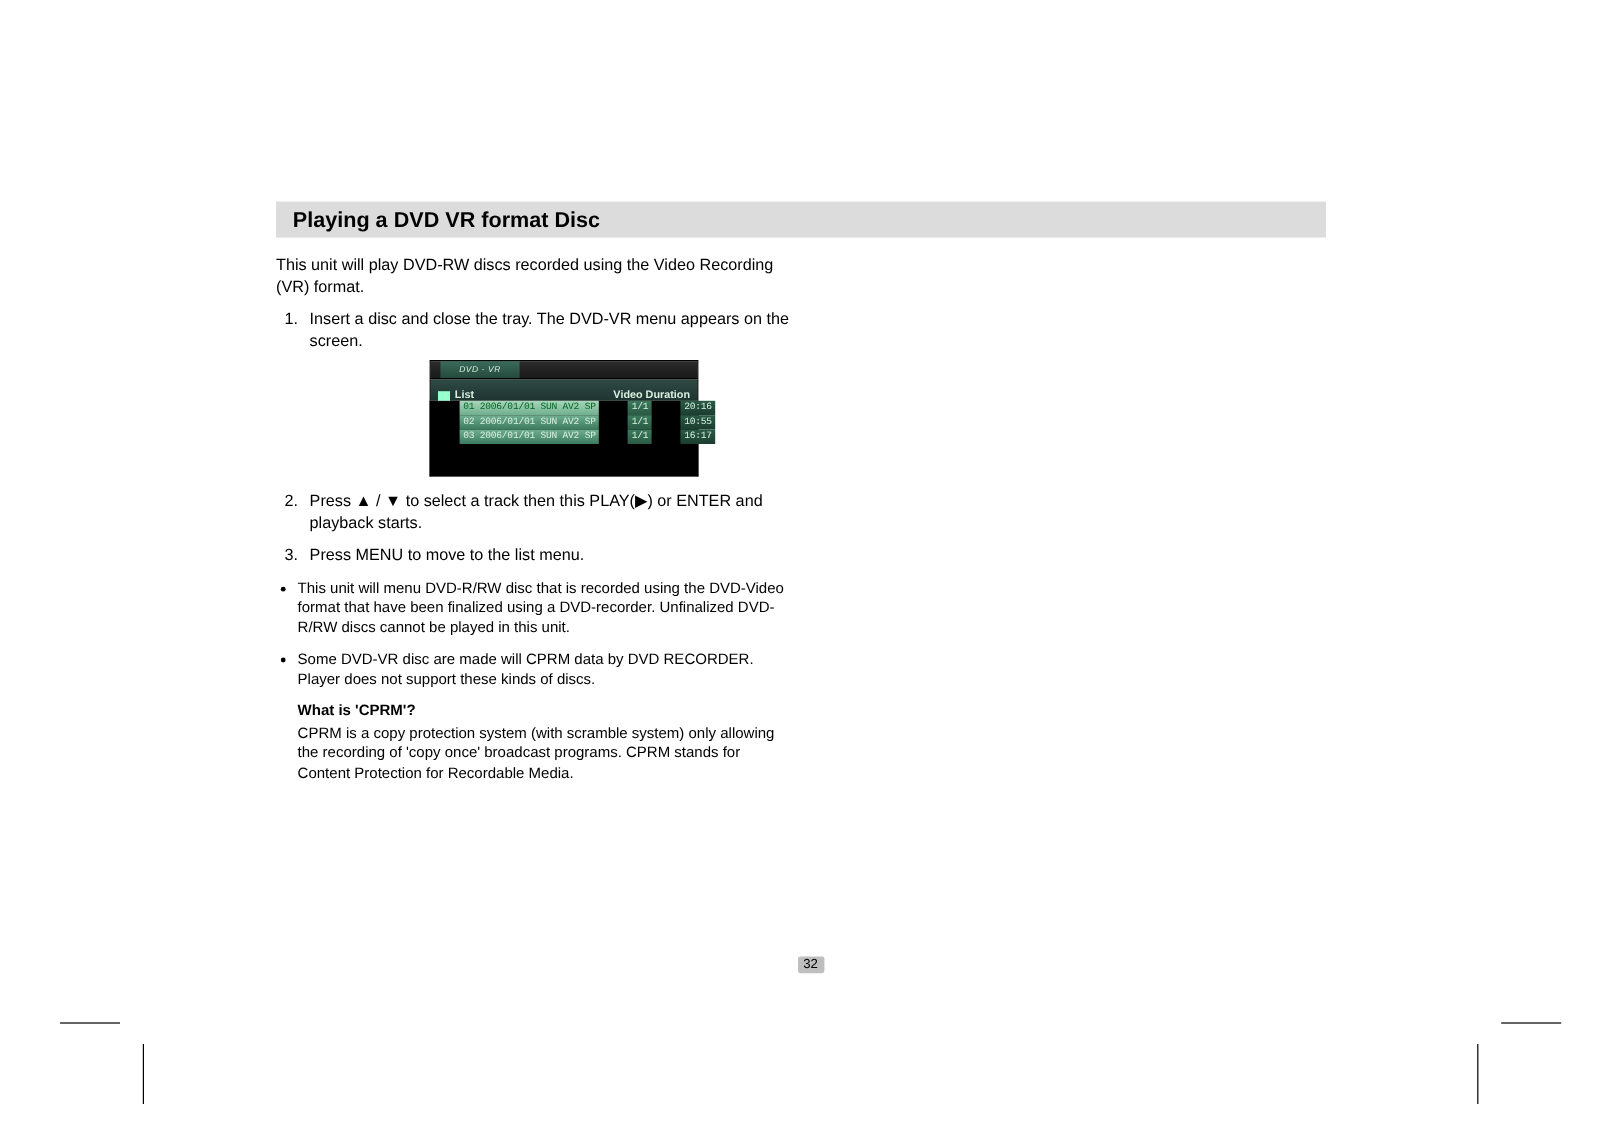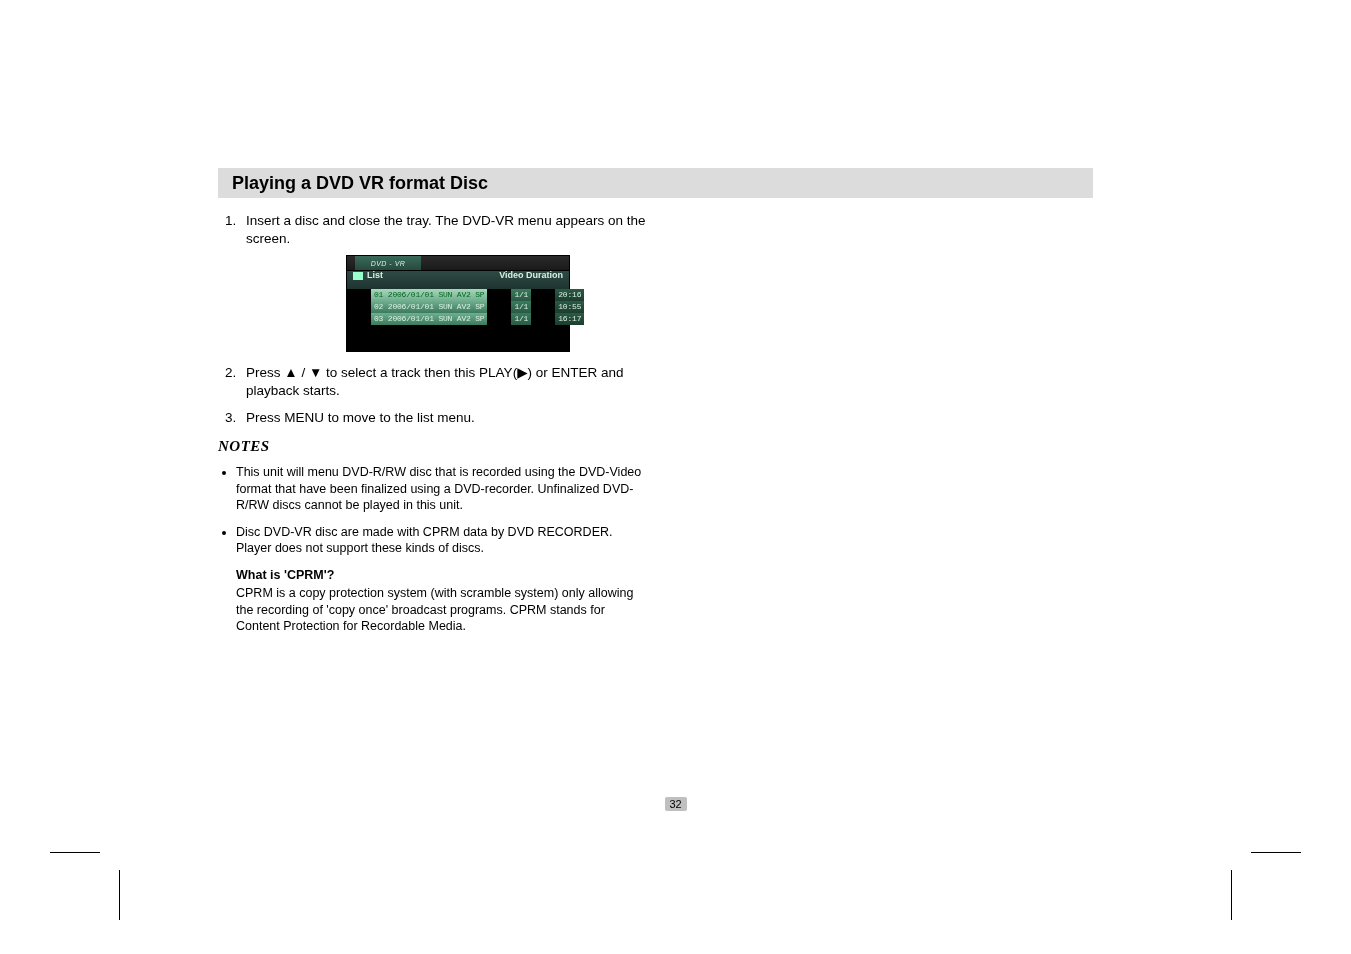--- a/index.html
+++ b/index.html
@@ -11,21 +11,21 @@
     width: 1351px;
     height: 954px;
   }
   .page {
     position: relative;
     width: 1351px;
     height: 954px;
   }
   .content {
     position: absolute;
-    left: 218px;
+    left: 230px;
     top: 168px;
     width: 875px;
   }
   
   .heading-bar {
     position: relative;
     height: 30px;
     background: #dcdcdc;
     display: flex;
     align-items: center;
@@ -82,21 +82,21 @@
     font-style: italic;
     font-size: 7px;
     letter-spacing: 0.5px;
   }
   .dvdvr-header {
     height: 18px;
     background: linear-gradient(#2f4a44, #1e3430);
     border-left: 1px solid #000;
     border-right: 1px solid #000;
     display: flex;
-    align-items: flex-start;
+    align-items: flex-end;
     justify-content: space-between;
     padding: 0 6px;
     font-weight: bold;
   }
   .dvdvr-header .left {
     display: flex;
     align-items: center;
     gap: 4px;
   }
   .list-icon {
@@ -213,20 +213,21 @@
 
   <div class="content">
 
     <div class="heading-bar">
       <div class="heading-leftpad"></div>
       <div class="heading-text">Playing a DVD VR format Disc</div>
     </div>
 
     <div class="body-col">
 
+      <div class="intro">This unit will play DVD-RW discs recorded using the Video Recording (VR) format.</div>
 
       <ol class="steps">
         <li>
           <span>Insert a disc and close the tray. The DVD-VR menu appears on the screen.</span>
 
           
           <div class="dvdvr-shot">
             <div class="dvdvr-top">
               <div class="dvdvr-tab">DVD - VR</div>
             </div>
@@ -263,25 +264,24 @@
 
         <li>
           <span>Press </span><span class="step-inline-symbol">▲</span><span> / </span><span class="step-inline-symbol">▼</span><span> to select a track then this PLAY(</span><span class="step-inline-symbol">▶</span><span>) or ENTER and playback starts.</span>
         </li>
 
         <li>
           <span>Press MENU to move to the list menu.</span>
         </li>
       </ol>
 
-      <div class="notes-heading">NOTES</div>
 
       <ul class="notes">
         <li>This unit will menu DVD-R/RW disc that is recorded using the DVD-Video format that have been finalized using a DVD-recorder. Unfinalized DVD-R/RW discs cannot be played in this unit.</li>
-        <li>Disc DVD-VR disc are made with CPRM data by DVD RECORDER. Player does not support these kinds of discs.</li>
+        <li>Some DVD-VR disc are made will CPRM data by DVD RECORDER. Player does not support these kinds of discs.</li>
       </ul>
 
       <div class="cprm-block">
         <strong>What is 'CPRM'?</strong>
         <span>CPRM is a copy protection system (with scramble system) only allowing the recording of 'copy once' broadcast programs. CPRM stands for Content Protection for Recordable Media.</span>
       </div>
 
     </div>
   </div>
 

